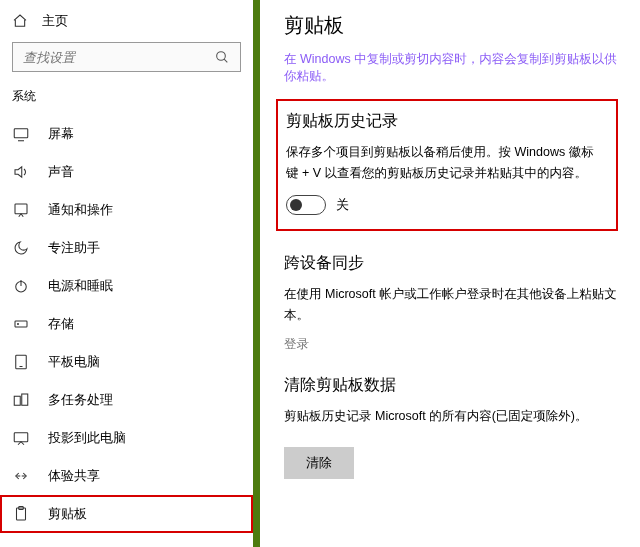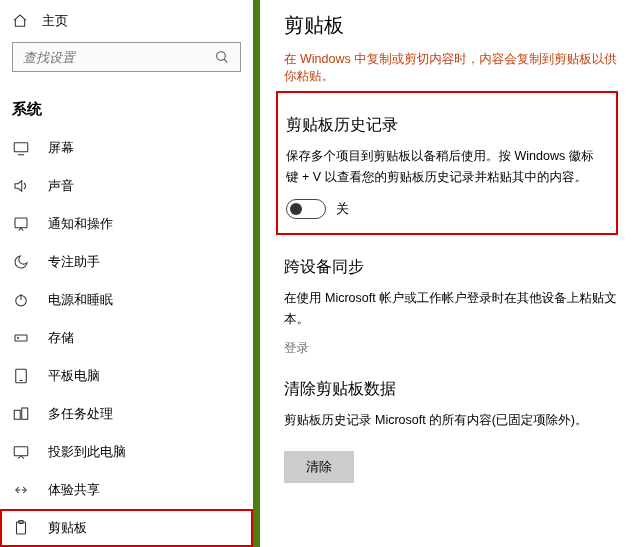--- a/index.html
+++ b/index.html
@@ -40,23 +40,22 @@
     flex: 1;
     border: none; outline: none;
     background: transparent;
     font-size: 13px;
     font-style: italic;
     color: #555;
   }
   .search-wrap .mag { width:16px; height:16px; color:#555; }
   .group-label {
     padding: 6px 12px 10px 12px;
-    font-size: 15px;
-    font-weight: 700;
-    margin-top: 12px;
+    font-size: 12px;
+    font-weight: 400;
   }
   .nav { flex: 1; }
   .nav-item {
     height: 38px;
     display: flex; align-items: center;
     padding: 0 12px;
     gap: 18px;
     cursor: default;
   }
   .nav-item .ico { width:18px; height:18px; display:inline-flex; align-items:center; justify-content:center; color:#333; }
@@ -71,27 +70,27 @@
     flex: 1;
     padding: 12px 22px 12px 24px;
   }
   .h1 {
     font-size: 20px;
     font-weight: 400;
     margin: 0 0 12px 0;
   }
   .desc {
     font-size: 12.5px;
-    color: #c2410c;
+    color: #8b5cf6;
     margin: 0 0 4px 0;
   }
   .redbox {
     border: 2px solid #d60000;
-    padding: 22px 14px 14px 8px;
-    margin: 6px 0 12px -8px;
+    padding: 10px 14px 14px 8px;
+    margin: 14px 0 12px -8px;
   }
   .h2 {
     font-size: 16px;
     font-weight: 400;
     margin: 0 0 10px 0;
   }
   .sub {
     font-size: 12.5px;
     line-height: 1.7;
     margin: 0 0 10px 0;

